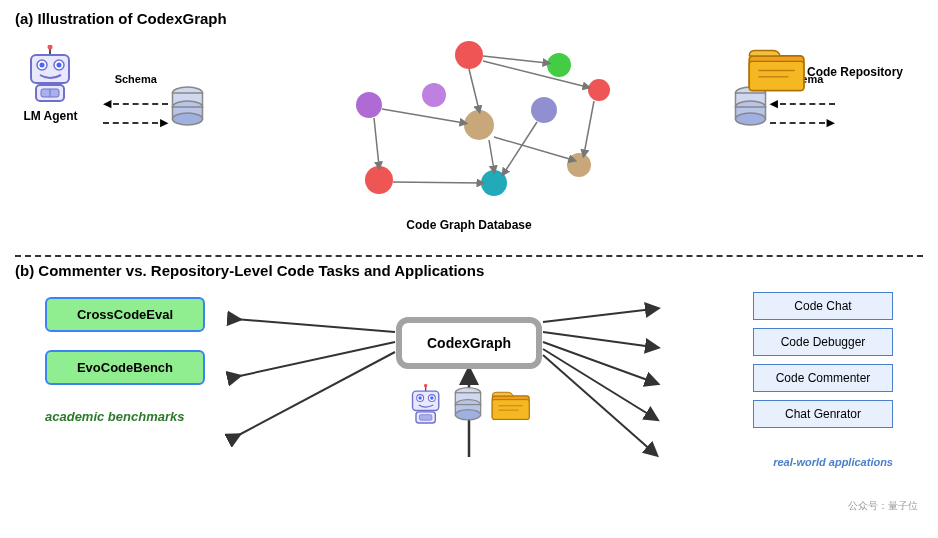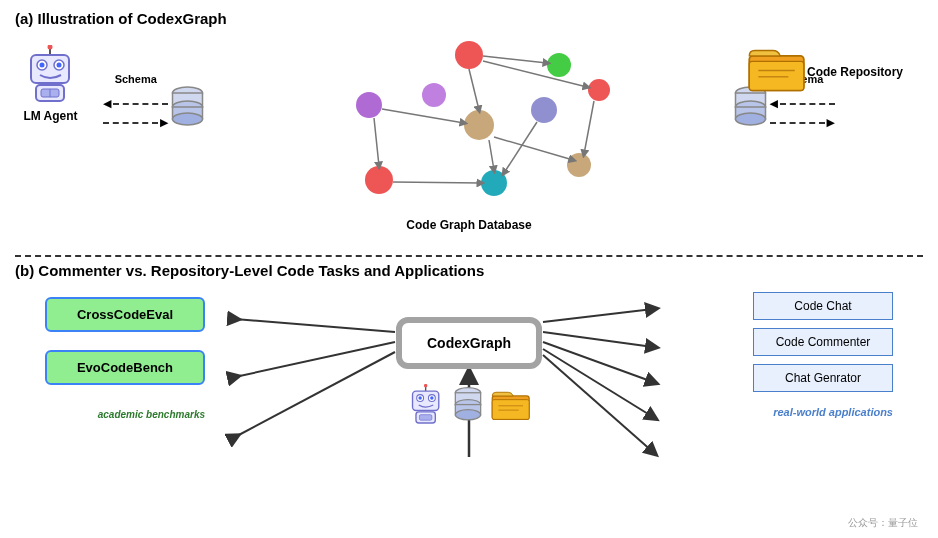--- a/index.html
+++ b/index.html
@@ -161,26 +161,26 @@
       background: #90EE90;
       border: 2px solid #3b82f6;
       border-radius: 6px;
       padding: 8px 20px;
       font-size: 13px;
       font-weight: bold;
       text-align: center;
       min-width: 160px;
     }
     .benchmark-label {
-      font-size: 10px;
+      font-size: 13px;
       font-style: italic;
       color: #2d7a2d;
       font-weight: bold;
       margin-top: 6px;
-      text-align: right;
+      text-align: left;
     }
 
     
     .center-node {
       position: absolute;
       left: 50%;
       transform: translateX(-50%);
       top: 30px;
       display: flex;
       flex-direction: column;
@@ -218,38 +218,38 @@
       padding: 6px 18px;
       font-size: 12px;
       text-align: center;
       min-width: 140px;
     }
     .app-label {
       font-size: 11px;
       font-style: italic;
       color: #4a7fcb;
       font-weight: bold;
-      margin-top: 6px;
+      margin-top: 20px;
       text-align: right;
     }
 
     
     .arrows-overlay {
       position: absolute;
       top: 0;
       left: 0;
       width: 100%;
       height: 100%;
       pointer-events: none;
     }
 
     
     .watermark {
       position: absolute;
-      bottom: 8px;
+      bottom: 25px;
       right: 20px;
       font-size: 10px;
       color: #999;
     }
   </style>
 </head>
 <body>
 
 <div class="main-container">
 
@@ -461,20 +461,21 @@
             <path d="M2 12 Q2 6 8 6 L28 6 Q34 6 36 12 Z" fill="#f0c040" stroke="#b07000" stroke-width="1.5"></path>
             <rect x="2" y="18" width="60" height="32" rx="3" fill="#f5b822" stroke="#b07000" stroke-width="1.5"></rect>
             <line x1="12" y1="28" x2="52" y2="28" stroke="#c08010" stroke-width="1.5"></line>
             <line x1="12" y1="35" x2="45" y2="35" stroke="#c08010" stroke-width="1.5"></line>
           </svg>
         </div>
       </div>
 
       <div class="right-apps">
         <div class="app-box">Code Chat</div>
+        <div class="app-box">Code Debugger</div>
         <div class="app-box">Code Commenter</div>
         <div class="app-box">Chat Genrator</div>
         <div class="app-label">real-world applications</div>
       </div>
 
     </div>
   </div>
 
   <div class="watermark">公众号：量子位</div>
 

